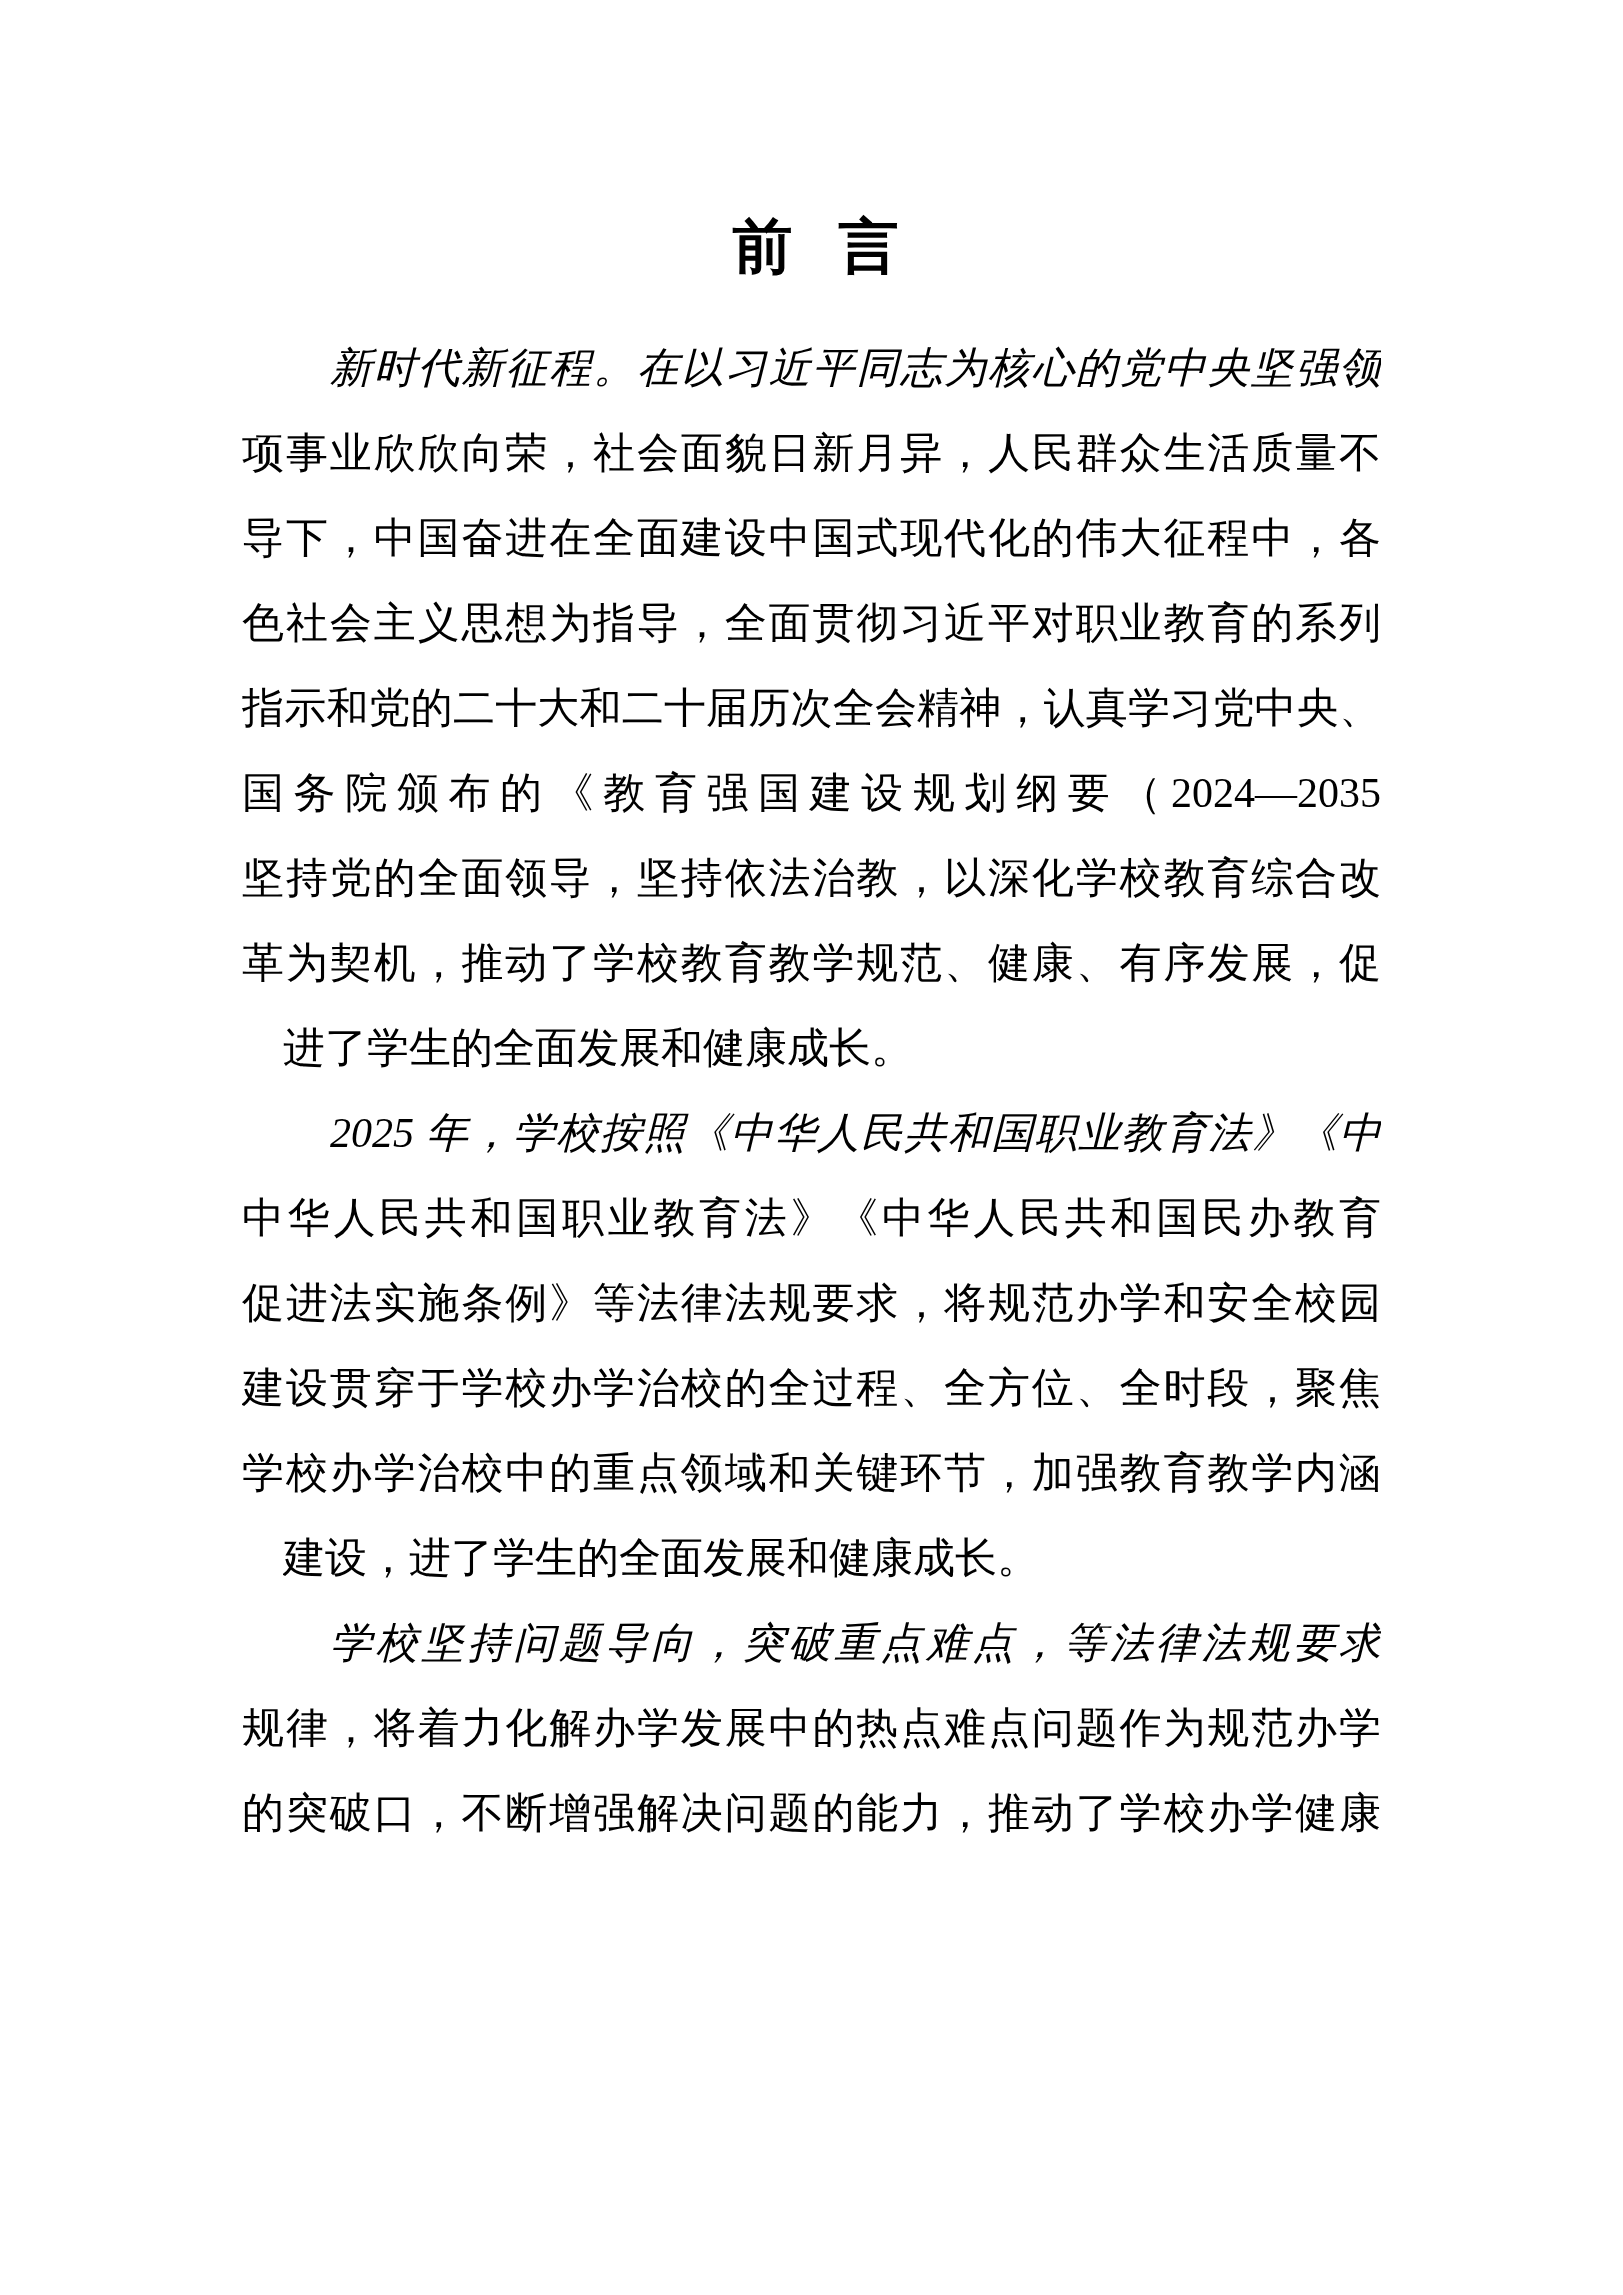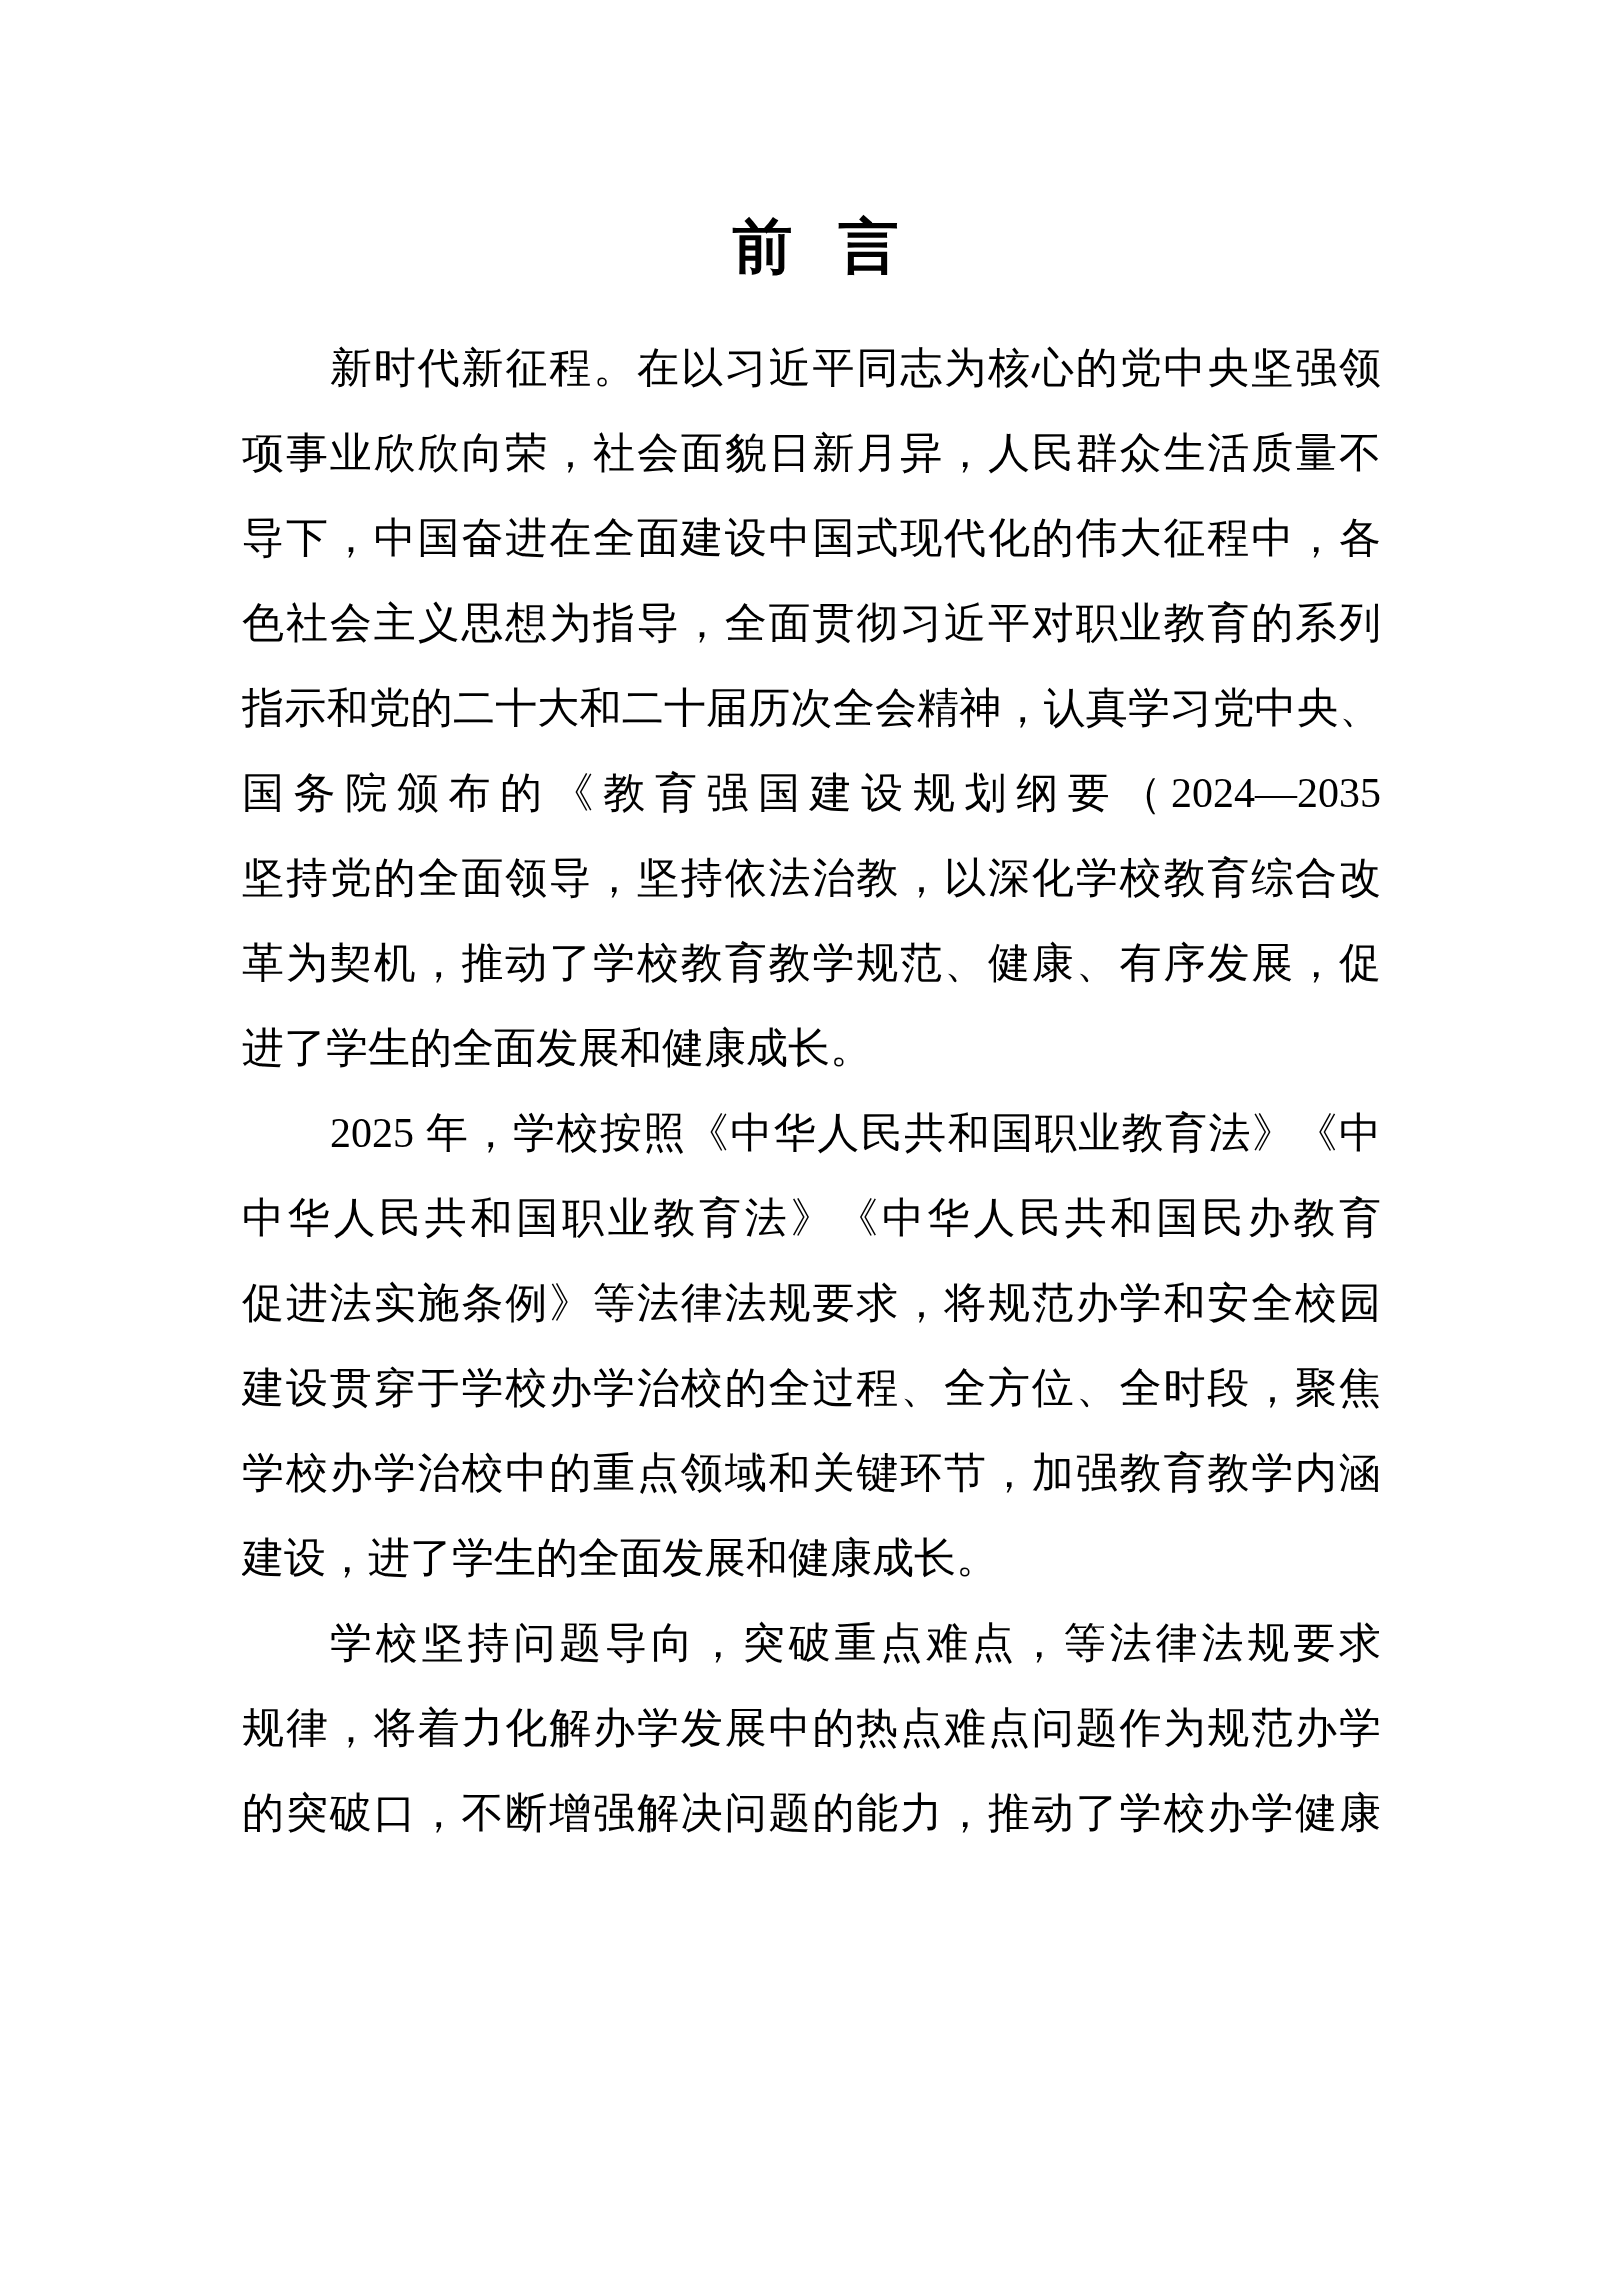--- a/index.html
+++ b/index.html
@@ -39,23 +39,25 @@
     font-size: 42px;
     line-height: 85px;
     height: 85px;
     overflow: hidden;
     text-align: justify;
     text-align-last: justify;
     color: #000000;
   }
   .line.first {
     text-indent: 88px;
+    font-style: italic;
   }
   .line.plast {
     text-align-last: left;
+    margin-left: 41px;
   }
 </style>
 </head>
 <body>
 
 <div class="page">
   <h1 class="doc-title">前 言</h1>
   <div class="doc-body" id="doc-body">
       <div class="line first">新时代新征程。在以习近平同志为核心的党中央坚强领</div>
       <div class="line">项事业欣欣向荣，社会面貌日新月异，人民群众生活质量不</div>

